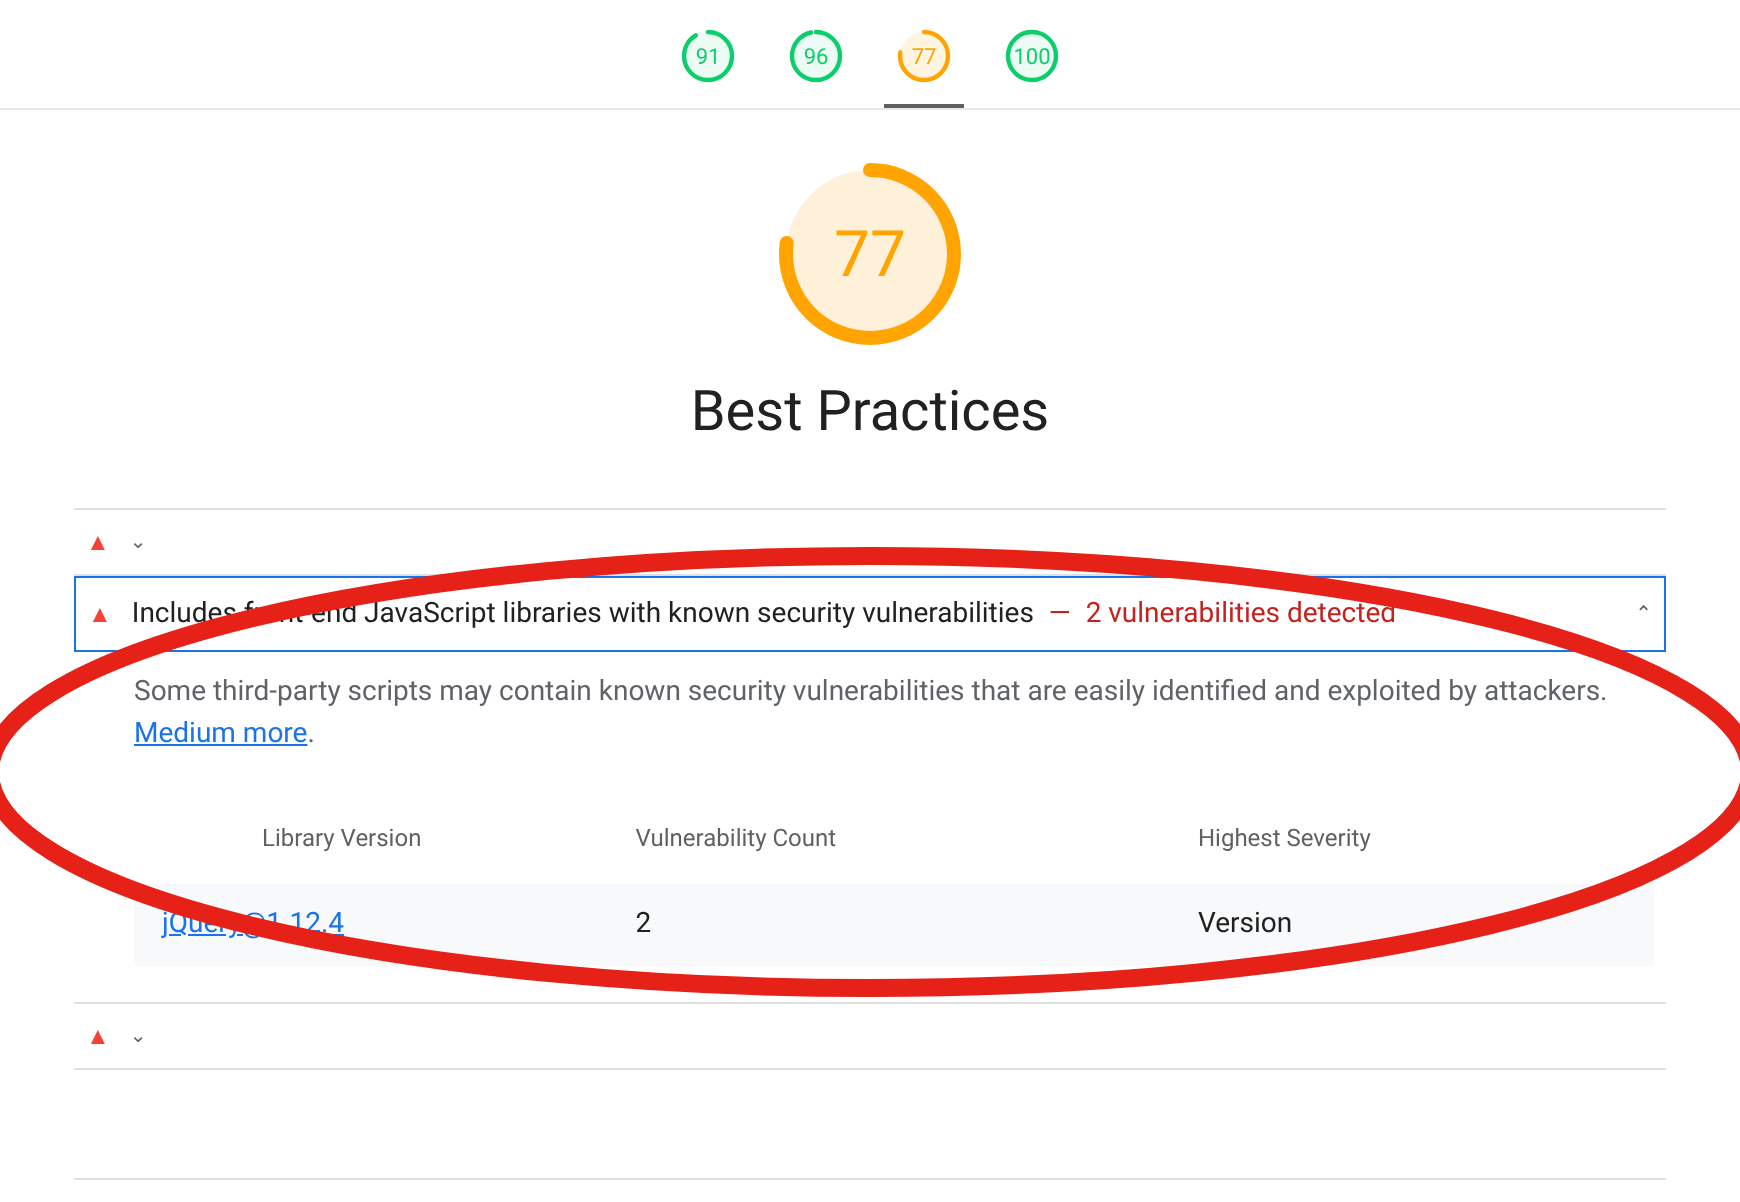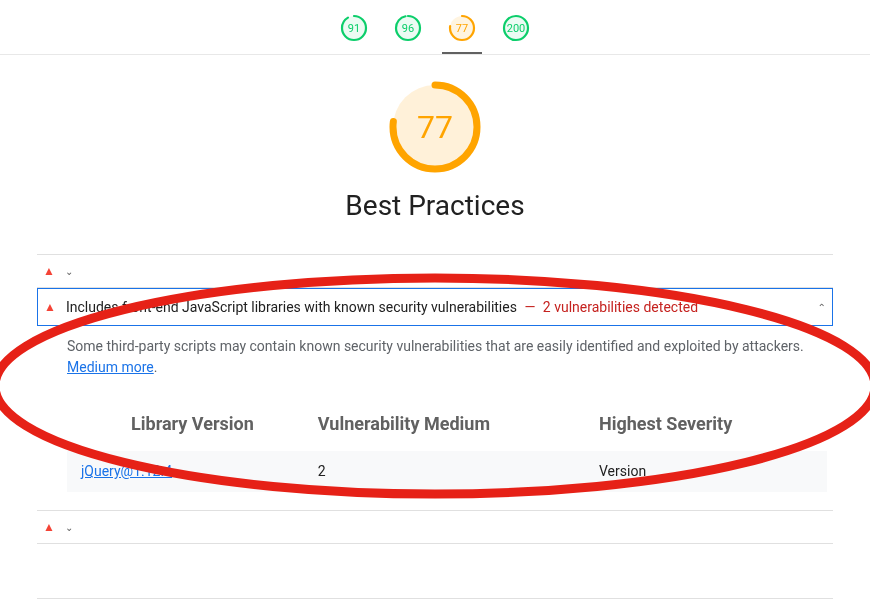--- a/index.html
+++ b/index.html
@@ -101,23 +101,23 @@
   }
   .audit-body {
     padding: 10px 6px 18px 30px;
     color: #5f6368;
     line-height: 1.5;
   }
   .learn { color: #1a73e8; text-decoration: underline; cursor:pointer; }
   .tbl { margin-top: 24px; border-collapse: collapse; width: 100%; }
   .tbl th {
     text-align: left;
-    font-weight: 700;
+    font-weight: 400;
     color: #616161;
-    font-size: 18px;
+    font-size: 12px;
     padding: 8px 10px 14px 0;
   }
   .tbl th.col1 { padding-left: 64px; width: 33%; }
   .tbl th.col2 { width: 37%; }
   .tbl td {
     padding: 10px 10px 10px 0;
     background: #f8f9fa;
     color: #212121;
     font-size: 14px;
   }
@@ -167,21 +167,21 @@
               <circle cx="14" cy="14" r="12" fill="rgba(255,164,0,0.12)" stroke="#FFA400" stroke-width="2.2" stroke-dasharray="58.1 17.3" transform="rotate(-90 14 14)" stroke-linecap="round"></circle>
             </svg>
           <div class="num" style="color:#FFA400">77</div>
         </div>
       </div>
       <div class="tab">
         <div class="minigauge">
           <svg width="28" height="28">
               <circle cx="14" cy="14" r="12" fill="rgba(12,206,107,0.08)" stroke="#0CCE6B" stroke-width="2.2"></circle>
             </svg>
-          <div class="num" style="color:#0CCE6B">200</div>
+          <div class="num" style="color:#0CCE6B">100</div>
         </div>
       </div>
     </div>
   </div>
 
   <div class="main">
 
     <div class="hero">
       <div class="biggauge">
         <svg width="96" height="96">
@@ -211,21 +211,21 @@
           </span>
           <span class="chev">⌃</span>
         </div>
         <div class="audit-body">
           <span>Some third-party scripts may contain known security vulnerabilities that are easily identified and exploited by attackers. </span>
           <span class="learn">Medium more</span><span>.</span>
           <table class="tbl">
             <thead>
               <tr>
                 <th class="col1">Library Version</th>
-                <th class="col2">Vulnerability Medium</th>
+                <th class="col2">Vulnerability Count</th>
                 <th>Highest Severity</th>
               </tr>
             </thead>
             <tbody>
               <tr>
                 <td class="col1"><span class="lib">jQuery@1.12.4</span></td>
                 <td>2</td>
                 <td>Version</td>
               </tr>
             </tbody>

